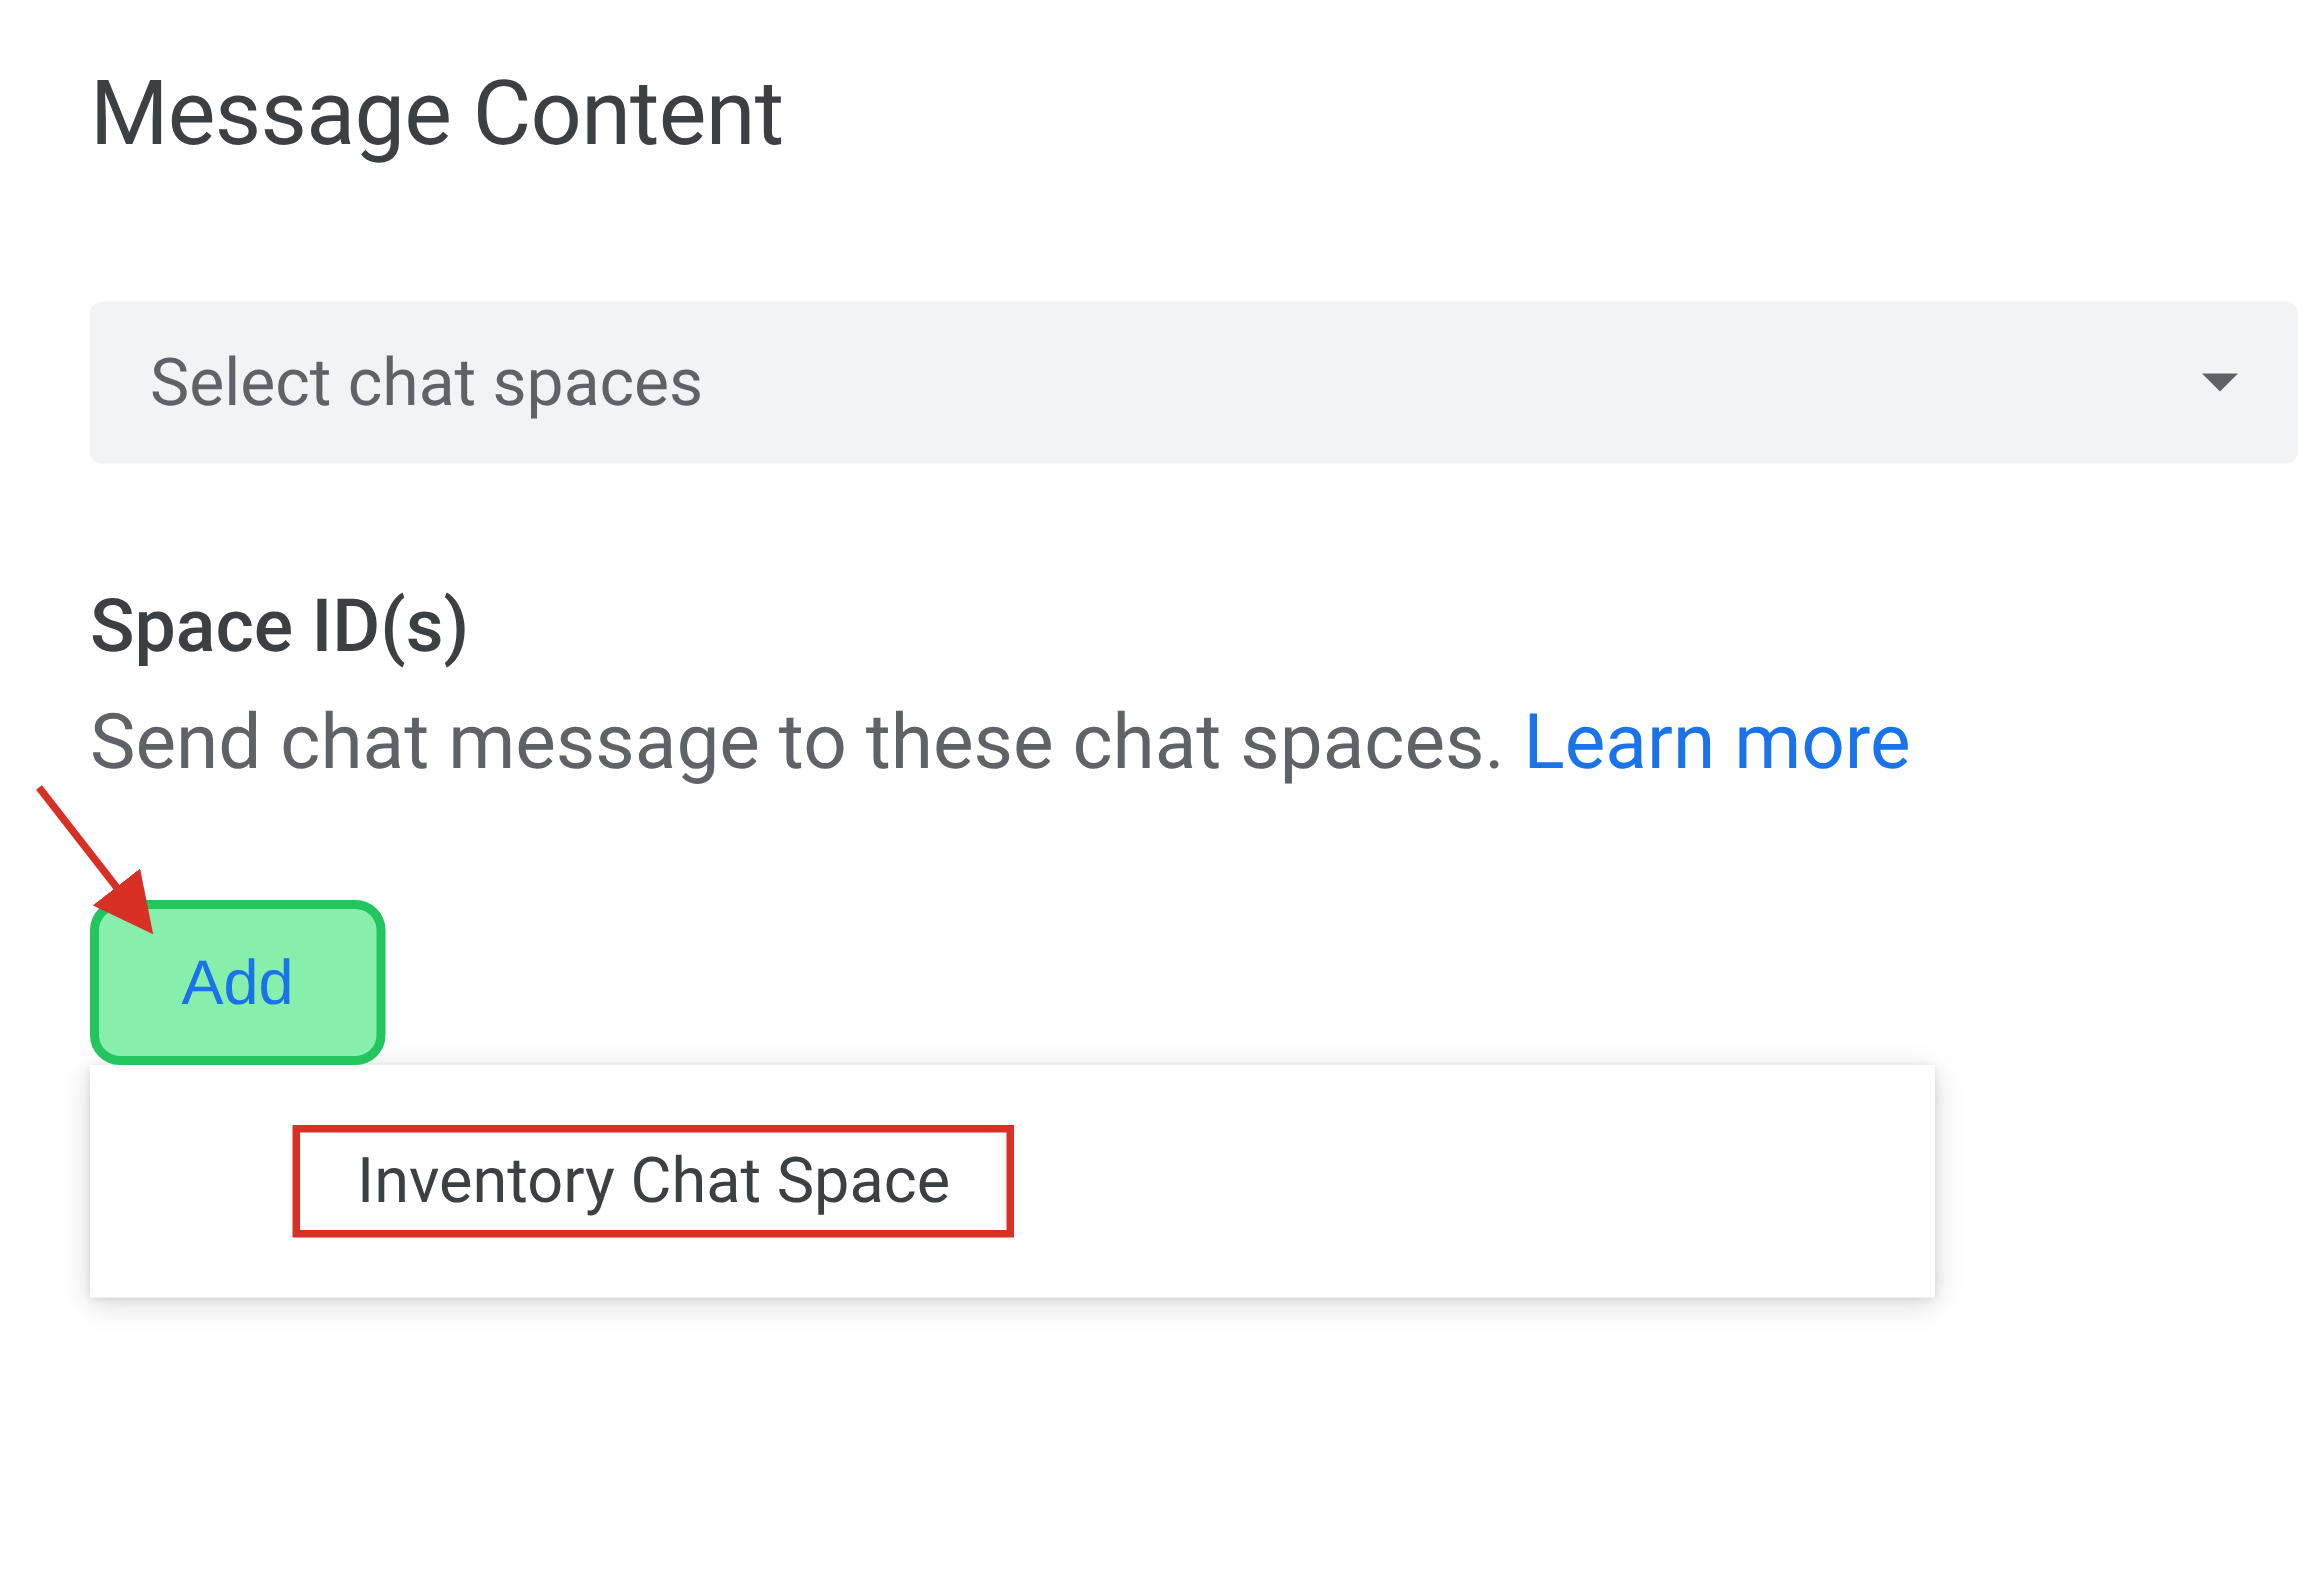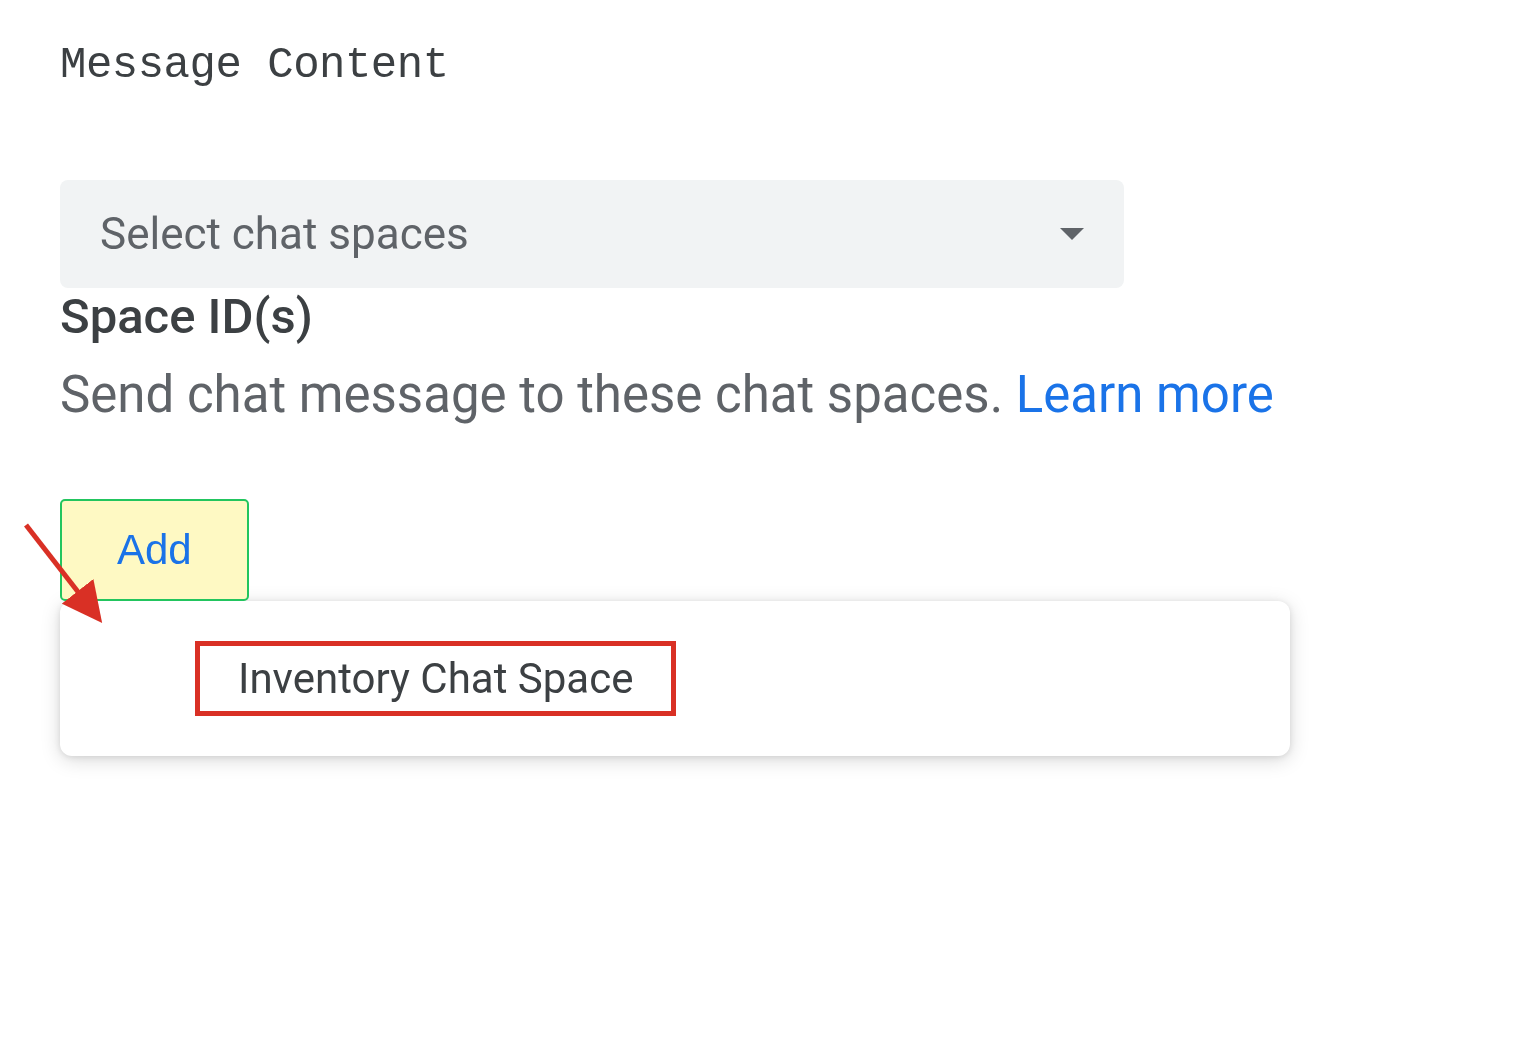--- a/index.html
+++ b/index.html
@@ -9,36 +9,36 @@
     }
     body {
       font-family: 'Google Sans', 'Roboto', Arial, sans-serif;
       background: #ffffff;
       padding: 40px 60px;
       width: 1540px;
       height: 1064px;
       position: relative;
     }
     .page-title {
-      font-size: 44px;
+      font-size: 60px;
       font-weight: 400;
       color: #3c4043;
       margin-bottom: 90px;
       letter-spacing: -0.5px;
-      font-family: Liberation Mono, monospace;
     }
     .select-container {
       background: #f1f3f4;
       border-radius: 8px;
       padding: 28px 40px;
       display: flex;
       align-items: center;
       justify-content: space-between;
       cursor: pointer;
-      width: 1064px;
+      margin-bottom: 80px;
+      width: 1472px;
     }
     .select-label {
       font-size: 44px;
       color: #5f6368;
       font-weight: 400;
     }
     .chevron-down {
       width: 0;
       height: 0;
       border-left: 12px solid transparent;
@@ -57,33 +57,33 @@
       font-weight: 400;
       margin-bottom: 75px;
     }
     .learn-more-link {
       color: #1a73e8;
       text-decoration: none;
     }
     .add-button {
       display: inline-block;
       padding: 25px 55px;
-      border: 2px solid #22c55e;
-      border-radius: 5px;
+      border: 6px solid #22c55e;
+      border-radius: 20px;
       color: #1a73e8;
       font-size: 42px;
       font-weight: 400;
-      background: #fef9c3;
+      background: #86efac;
       cursor: pointer;
       margin-bottom: 0;
       margin-left: 0;
     }
     .dropdown-panel {
       background: #ffffff;
-      border-radius: 12px;
+      border-radius: 0;
       box-shadow: 0 4px 20px rgba(0,0,0,0.15), 0 1px 6px rgba(0,0,0,0.1);
       padding: 40px 45px;
       width: 1230px;
       display: flex;
       align-items: flex-end;
       gap: 90px;
       margin-top: 0;
     }
     .people-icon-wrapper {
       display: flex;

